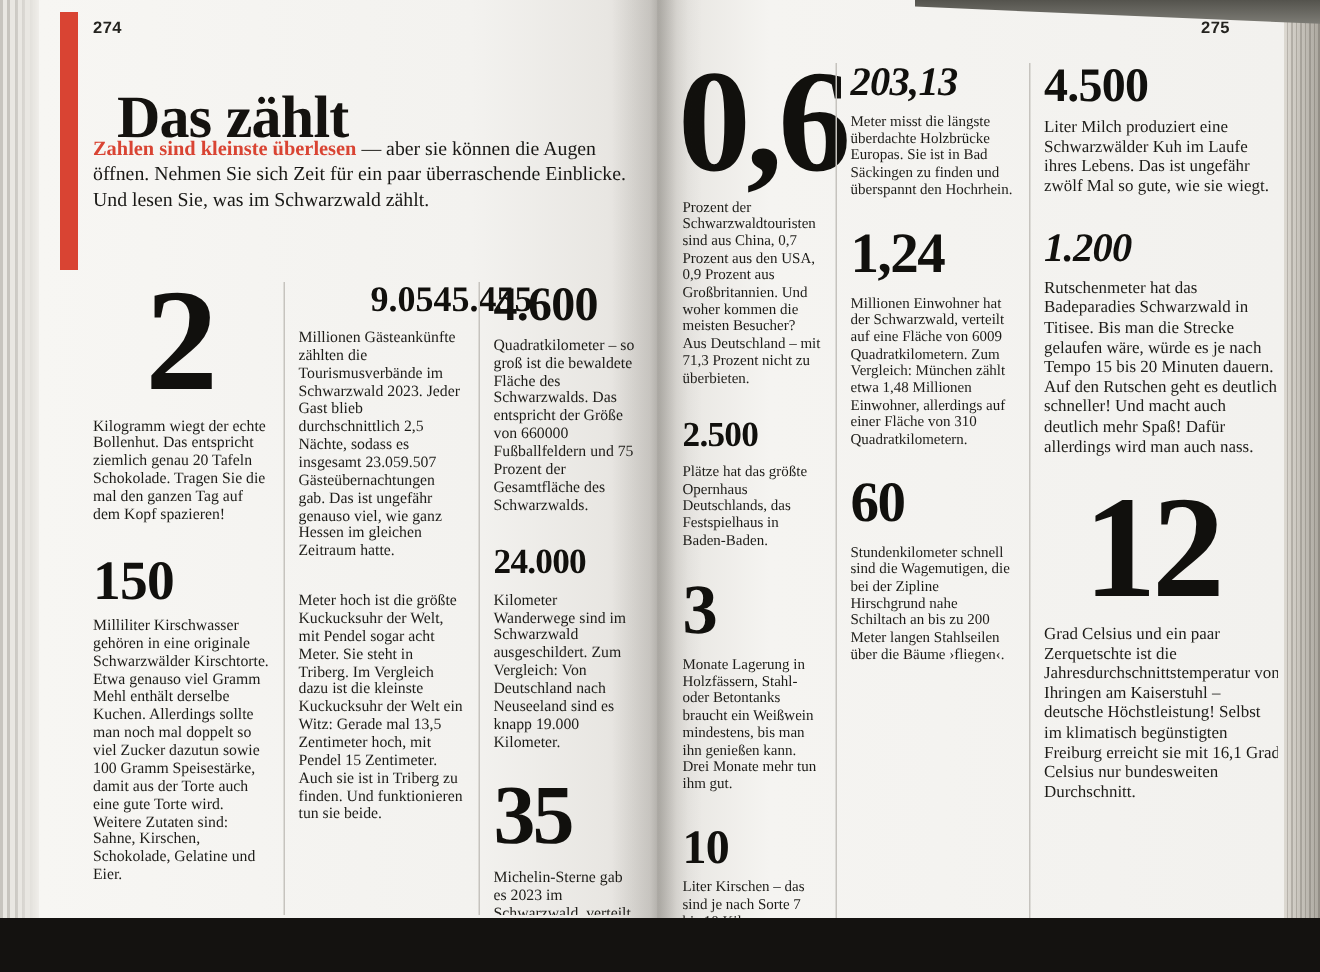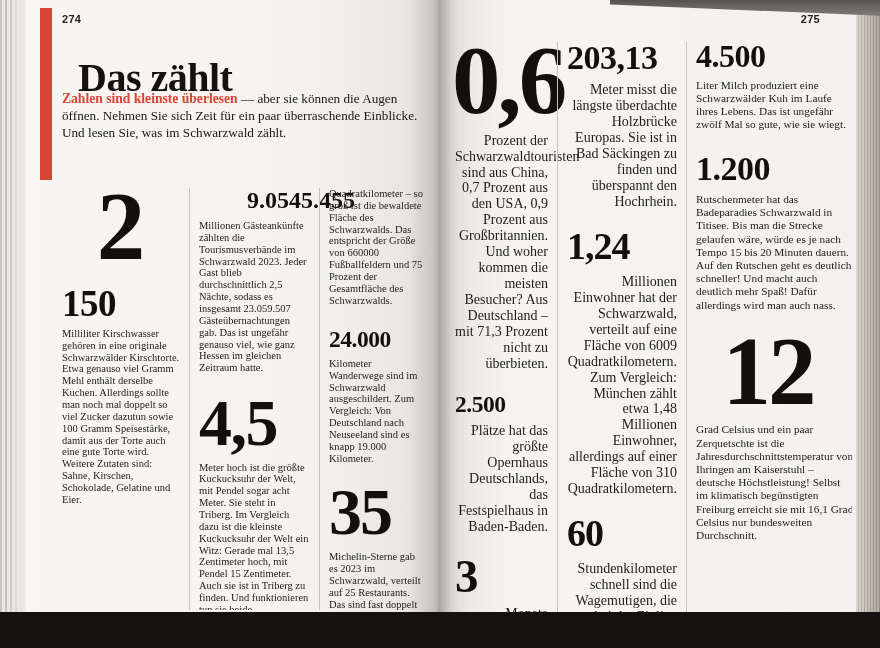--- a/index.html
+++ b/index.html
@@ -43,66 +43,67 @@
 
   
   .columns{position:absolute;display:grid;overflow:hidden;}
   .lp-columns{left:36px;top:188px;width:372px;height:422px;grid-template-columns:127px 130px 1fr;}
   .rp-columns{left:17px;top:42px;width:397px;height:572px;grid-template-columns:102px 129px 1fr;}
   .col{min-width:0;padding-right:9px;}
   .col.divided{border-left:1px solid #c6c3be;padding-left:9px;}
   .fact + .fact{margin-top:21px;}
   .fact-number{font-weight:bold;color:#11100d;margin:0 0 8px 0;letter-spacing:-.5px;white-space:nowrap;}
   .fact-text{margin:0;font-size:10.5px;line-height:1.13;color:#1d1c18;}
-  .col-r1 .fact-text,.col-r2 .fact-text{font-size:14px;line-height:1.14;text-align:right;}
+  .col-r1 .fact-text,.col-r2 .fact-text{font-size:10px;line-height:1.14;}
   .col-r3 .fact-text{font-size:11.3px;line-height:1.17;width:158px;}
   .num-giant{font-size:97px;line-height:.8;letter-spacing:-3px;margin-left:-3px;margin-bottom:13px;text-align:center;}
-  .num-xxl{font-size:66px;line-height:.8;letter-spacing:-2px;margin-bottom:13px;}
+  .num-xxl{font-size:56px;line-height:.8;letter-spacing:-2px;margin-bottom:13px;}
   .num-xl{font-size:66px;line-height:.84;letter-spacing:-1.5px;margin-bottom:11px;}
   .num-lg{font-size:38px;line-height:.84;letter-spacing:-1px;margin-bottom:11px;}
   .num-mdlg{font-size:47px;line-height:.86;margin-bottom:10px;}
   .num-md{font-size:37px;line-height:.9;}
   .num-smmd{font-size:32px;line-height:.9;}
-  .num-sm2{font-size:34px;line-height:.95;}
+  .num-sm2{font-size:27px;line-height:.95;font-style:italic;}
   .num-sm{font-size:23.5px;line-height:.95;}
   .num-xs{font-size:24px;line-height:1;letter-spacing:0;margin-left:48px;}
 </style>
 </head>
 <body>
 
 <div class="scene">
   <div class="edge-left"></div>
 
   <div class="page page-left">
     <div class="red-bar"></div>
     <div class="pageno pageno-left">274</div>
     <h1 class="title">Das zählt</h1>
     <p class="intro"><span class="lead">Zahlen sind kleinste überlesen</span><span> — aber sie können die Augen öffnen. Nehmen Sie sich Zeit für ein paar überraschende Einblicke. Und lesen Sie, was im Schwarzwald zählt.</span></p>
     <div class="columns lp-columns">
       <div class="col col-l1">
           <div class="fact">
             <div class="fact-number num-giant">2</div>
+            <p class="fact-text">Kilogramm wiegt der echte Bollenhut. Das entspricht ziemlich genau 20 Tafeln Schokolade. Tragen Sie die mal den ganzen Tag auf dem Kopf spazieren!</p>
           </div>
           <div class="fact">
             <div class="fact-number num-md">150</div>
             <p class="fact-text">Milliliter Kirschwasser gehören in eine originale Schwarzwälder Kirschtorte. Etwa genauso viel Gramm Mehl enthält derselbe Kuchen. Allerdings sollte man noch mal doppelt so viel Zucker dazutun sowie 100 Gramm Speisestärke, damit aus der Torte auch eine gute Torte wird. Weitere Zutaten sind: Sahne, Kirschen, Schokolade, Gelatine und Eier.</p>
           </div>
         </div>
       <div class="col col-l2 divided">
           <div class="fact">
             <div class="fact-number num-xs">9.0545.455</div>
             <p class="fact-text">Millionen Gästeankünfte zählten die Tourismusverbände im Schwarzwald 2023. Jeder Gast blieb durchschnittlich 2,5 Nächte, sodass es insgesamt 23.059.507 Gästeübernachtungen gab. Das ist ungefähr genauso viel, wie ganz Hessen im gleichen Zeitraum hatte.</p>
           </div>
           <div class="fact">
-            <div class="fact-number num-xl">4,5</div>
             <p class="fact-text">Meter hoch ist die größte Kuckucksuhr der Welt, mit Pendel sogar acht Meter. Sie steht in Triberg. Im Vergleich dazu ist die kleinste Kuckucksuhr der Welt ein Witz: Gerade mal 13,5 Zentimeter hoch, mit Pendel 15 Zentimeter. Auch sie ist in Triberg zu finden. Und funktionieren tun sie beide.</p>
           </div>
         </div>
       <div class="col col-l3 divided">
           <div class="fact">
+            <div class="fact-number num-smmd">4.600</div>
             <p class="fact-text">Quadratkilometer – so groß ist die bewaldete Fläche des Schwarzwalds. Das entspricht der Größe von 660000 Fußballfeldern und 75 Prozent der Gesamtfläche des Schwarzwalds.</p>
           </div>
           <div class="fact">
             <div class="fact-number num-sm">24.000</div>
             <p class="fact-text">Kilometer Wanderwege sind im Schwarzwald ausgeschildert. Zum Vergleich: Von Deutschland nach Neuseeland sind es knapp 19.000 Kilometer.</p>
           </div>
           <div class="fact">
             <div class="fact-number num-xxl">35</div>
             <p class="fact-text">Michelin-Sterne gab es 2023 im Schwarzwald, verteilt auf 25 Restaurants. Das sind fast doppelt so viele Sterne wie in Berlin.</p>
           </div>

